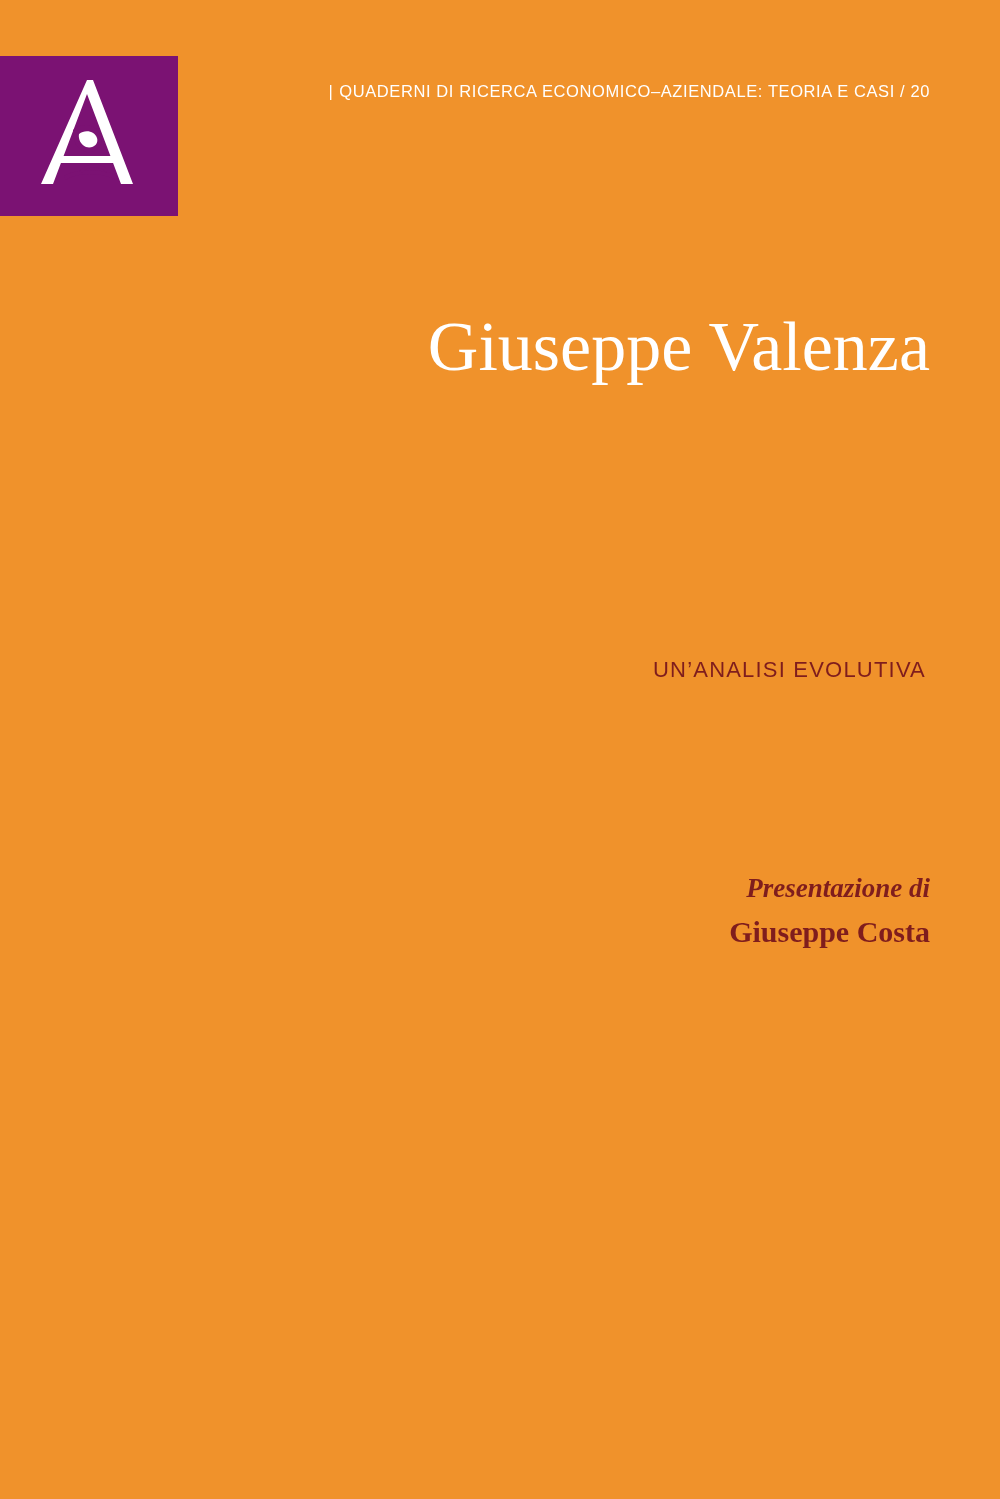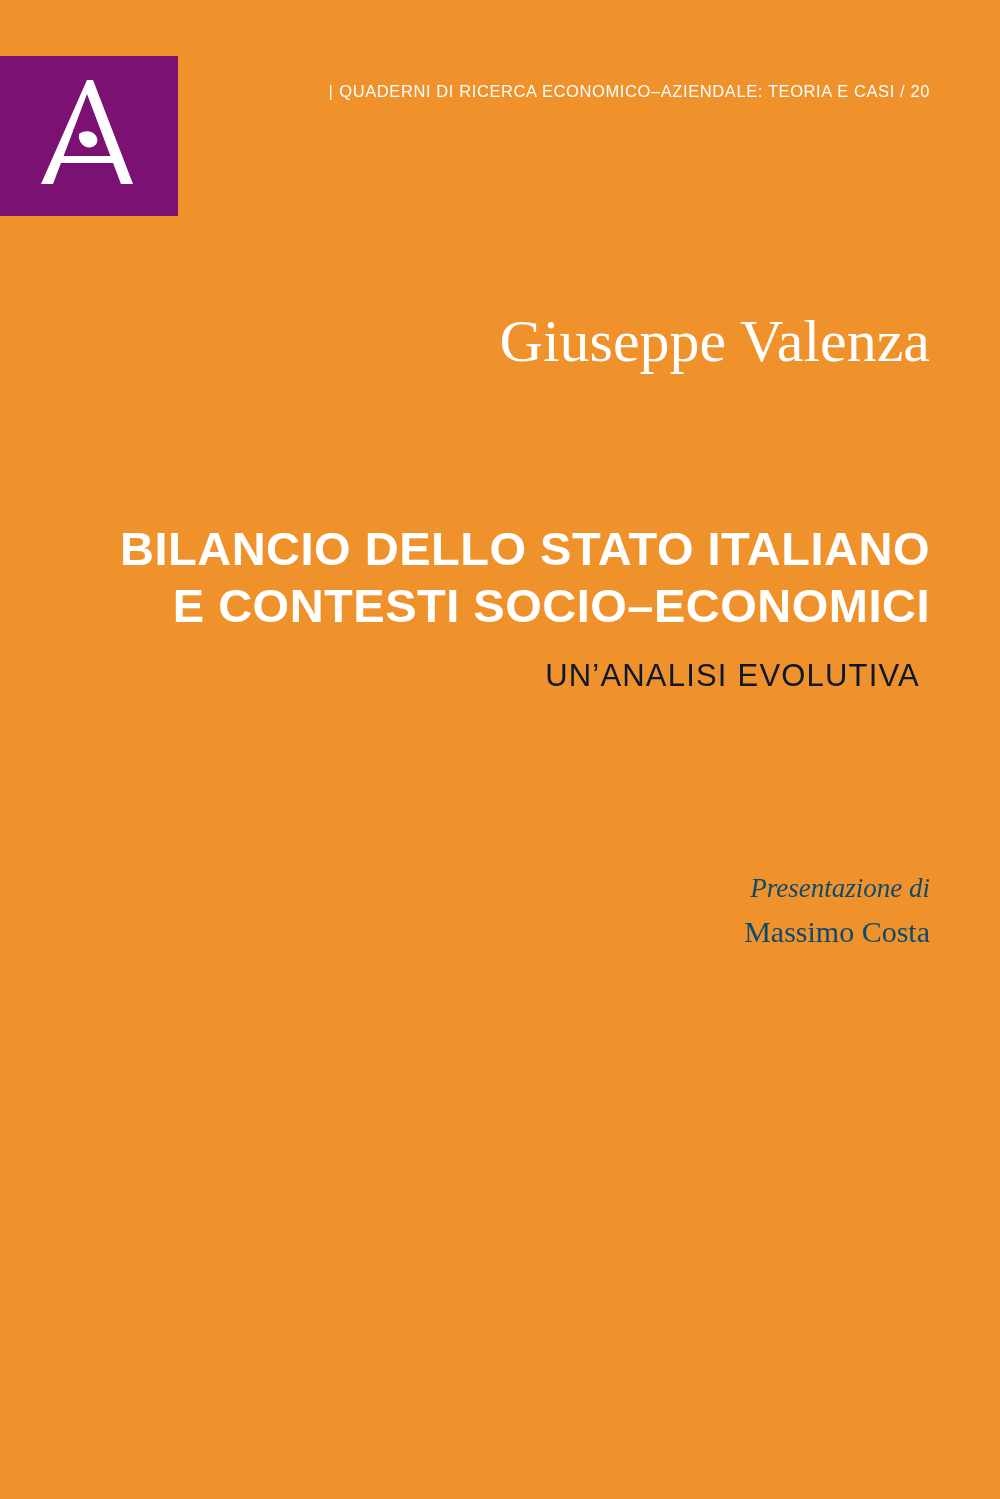--- a/index.html
+++ b/index.html
@@ -57,21 +57,21 @@
 
   
   .author {
     position: absolute;
     right: 70px;
     top: 310px;
     width: 860px;
     text-align: right;
     color: #FFFFFF;
     font-family: "Liberation Serif", serif;
-    font-size: 60px;
+    font-size: 70px;
     line-height: 1.05;
     font-weight: normal;
   }
 
   
   .title {
     position: absolute;
     right: 70px;
     top: 520px;
     width: 880px;
@@ -82,43 +82,44 @@
     font-weight: bold;
     letter-spacing: 0.5px;
     line-height: 1.22;
     text-transform: uppercase;
   }
   .title .ln { display: block; white-space: nowrap; }
 
   
   .subtitle {
     position: absolute;
-    right: 80px;
+    right: 74px;
     top: 655px;
     width: 880px;
     text-align: right;
-    color: #0f172a;
+    color: #7f1d1d;
     font-family: "Liberation Sans", sans-serif;
-    font-size: 31px;
+    font-size: 22px;
     font-weight: normal;
     letter-spacing: 1.2px;
     line-height: 1.38;
     text-transform: uppercase;
   }
   .subtitle .ln { display: block; white-space: nowrap; }
 
   
   .presentation {
     position: absolute;
     right: 70px;
     top: 868px;
     width: 500px;
     text-align: left;
-    color: #0c4a6e;
+    color: #7f1d1d;
     font-family: "Liberation Serif", serif;
+    font-weight: bold;
   }
   .presentation .pres-label {
     display: block;
     font-style: italic;
     font-size: 27px;
     line-height: 1.5;
     text-align: right;
   }
   .presentation .pres-name {
     display: block;
@@ -144,27 +145,23 @@
       <path d="M52 100 C58 92, 70 92, 78 99" stroke="#7B1273" stroke-width="3" fill="none"></path>
     </svg>
   </div>
 
   <div class="series-line">
     <span class="bar">|</span><span>QUADERNI DI RICERCA ECONOMICO–AZIENDALE: TEORIA E CASI / 20</span>
   </div>
 
   <div class="author">Giuseppe Valenza</div>
 
-  <div class="title">
-    <span class="ln">BILANCIO DELLO STATO ITALIANO</span>
-    <span class="ln">E CONTESTI SOCIO–ECONOMICI</span>
-  </div>
 
   <div class="subtitle">
     <span class="ln">UN’ANALISI EVOLUTIVA</span>
   </div>
 
   <div class="presentation">
     <span class="pres-label">Presentazione di</span>
-    <span class="pres-name">Massimo Costa</span>
+    <span class="pres-name">Giuseppe Costa</span>
   </div>
 
 </div>
 
 </body></html>

